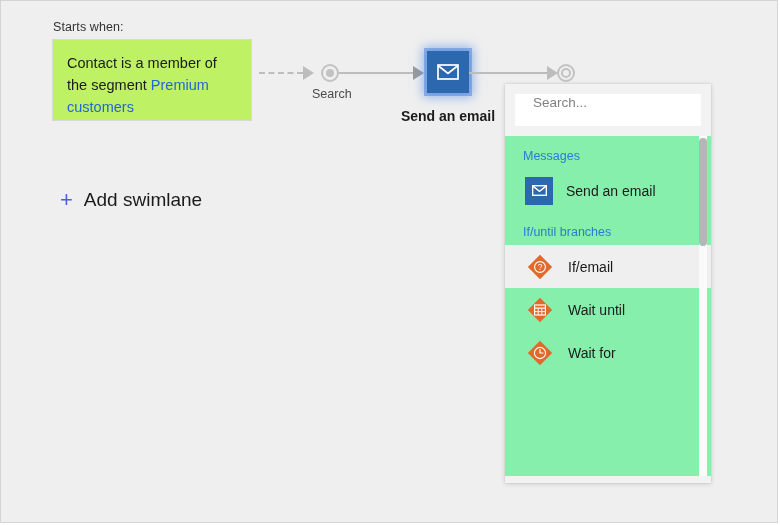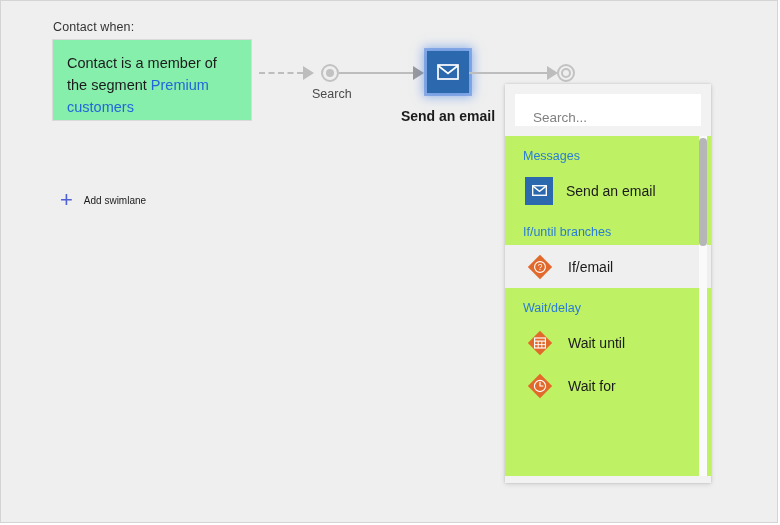--- a/index.html
+++ b/index.html
@@ -34,21 +34,21 @@
     font-size: 12.5px;
     color: #333333;
     letter-spacing: .1px;
   }
   #trigger-card {
     position: absolute;
     left: 51px;
     top: 38px;
     width: 200px;
     height: 82px;
-    background: #86efac;
+    background: #bef264;
     border: 1px solid #d9d9d9;
     box-sizing: border-box;
     padding: 12px 14px 0 14px;
   }
   #trigger-card .txt {
     font-size: 14.5px;
     line-height: 22px;
     color: #1b1b1b;
   }
   #trigger-card .seg-link {
@@ -153,21 +153,21 @@
     gap: 11px;
     cursor: pointer;
   }
   #add-swimlane .plus {
     font-size: 22px;
     line-height: 22px;
     color: #4f5fd6;
     font-weight: 400;
   }
   #add-swimlane .lbl {
-    font-size: 10px;
+    font-size: 19px;
     color: #1b1b1b;
   }
 
   
   #flyout {
     position: absolute;
     left: 504px;
     top: 83px;
     width: 206px;
     height: 399px;
@@ -176,42 +176,42 @@
     box-sizing: border-box;
     display: flex;
     flex-direction: column;
   }
   #search-wrap {
     padding: 10px 10px 10px 10px;
     flex: 0 0 auto;
   }
   #search-box {
     display: flex;
-    align-items: flex-end;
+    align-items: flex-start;
     height: 32px;
     background: #ffffff;
     padding: 0 8px;
     gap: 8px;
     cursor: text;
   }
   #search-input {
     border: 0;
     outline: 0;
     flex: 1;
     font-family: "Liberation Sans", sans-serif;
     font-size: 13.5px;
     color: #333333;
     background: transparent;
   }
   #search-input::placeholder { color: #818181; }
 
   #list-area {
     position: relative;
     flex: 1 1 auto;
-    background: #bef264;
+    background: #86efac;
     margin: 0 0 7px 0;
     overflow: hidden;
   }
   #list-scroll {
     position: absolute;
     inset: 0;
     overflow: hidden;
   }
   .group-header {
     font-size: 12.5px;
@@ -261,21 +261,21 @@
     border-radius: 4px;
     background: #b6b6b6;
     cursor: pointer;
   }
 </style>
 </head>
 <body>
 
 <div id="canvas">
 
-  <div id="starts-when-label">Contact when:</div>
+  <div id="starts-when-label">Starts when:</div>
 
   <div id="trigger-card">
     <div class="txt"><span>Contact is a member of the segment </span><span class="seg-link">Premium customers</span></div>
   </div>
 
   <div class="conn dashed" style="left:258px; top:71px; width:44px;"></div>
   <div class="arrow-head" style="left:302px; top:65px;"></div>
 
   <div class="circle-node" style="left:320px; top:63px;"></div>
   <div id="start-label">Search</div>
@@ -333,21 +333,20 @@
             <svg width="30" height="30" viewBox="0 0 30 30">
               <rect x="6.4" y="6.4" width="17.2" height="17.2" transform="rotate(45 15 15)" fill="#e2692c"></rect>
               <circle cx="15" cy="15" r="5.4" fill="none" stroke="#ffffff" stroke-width="1.1"></circle>
               <text x="15" y="18.4" font-family="Liberation Sans, sans-serif" font-size="8.4" fill="#ffffff" text-anchor="middle">?</text>
             </svg>
           </span>
           <span class="item-label">If/email</span>
         </div>
 
 
-        <div class="group-header">Wait/delay</div>
 
         <div class="item-row">
           <span class="icon-dia">
             <svg width="30" height="30" viewBox="0 0 30 30">
               <rect x="6.4" y="6.4" width="17.2" height="17.2" transform="rotate(45 15 15)" fill="#e2692c"></rect>
               <rect x="9.6" y="10" width="10.8" height="10" fill="none" stroke="#ffffff" stroke-width="1.15"></rect>
               <line x1="9.6" y1="13.1" x2="20.4" y2="13.1" stroke="#ffffff" stroke-width="1.15"></line>
               <line x1="13.2" y1="13.1" x2="13.2" y2="20" stroke="#ffffff" stroke-width=".9"></line>
               <line x1="16.8" y1="13.1" x2="16.8" y2="20" stroke="#ffffff" stroke-width=".9"></line>
               <line x1="9.6" y1="16.6" x2="20.4" y2="16.6" stroke="#ffffff" stroke-width=".9"></line>

